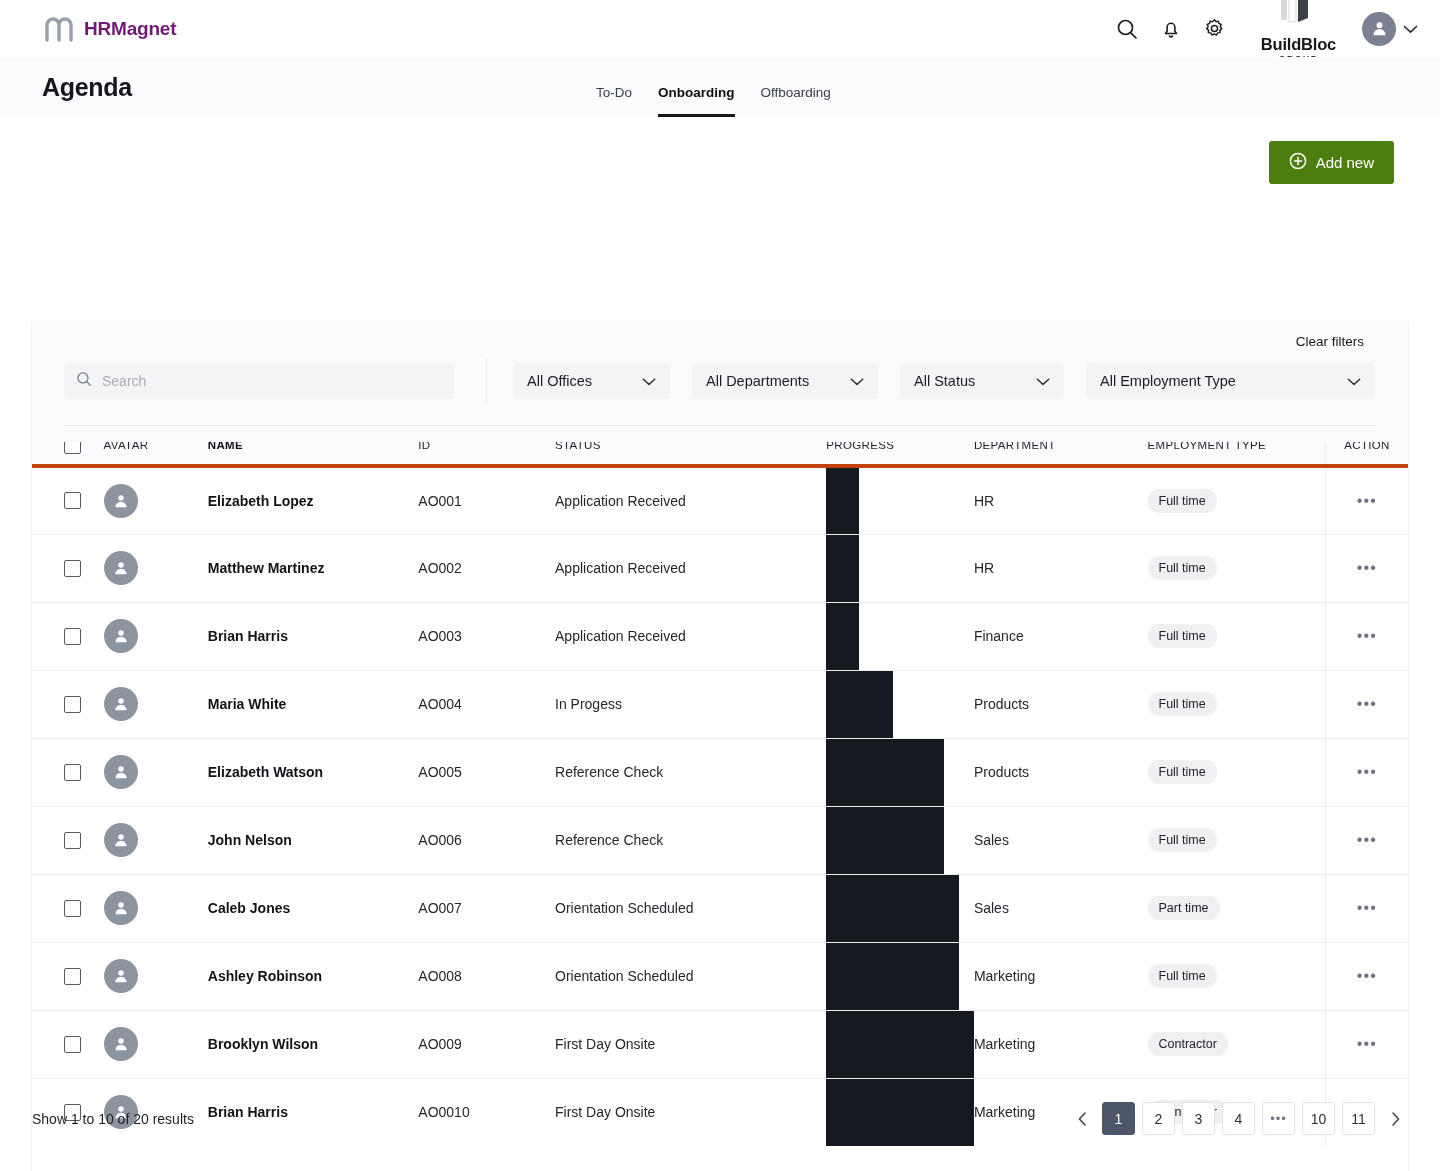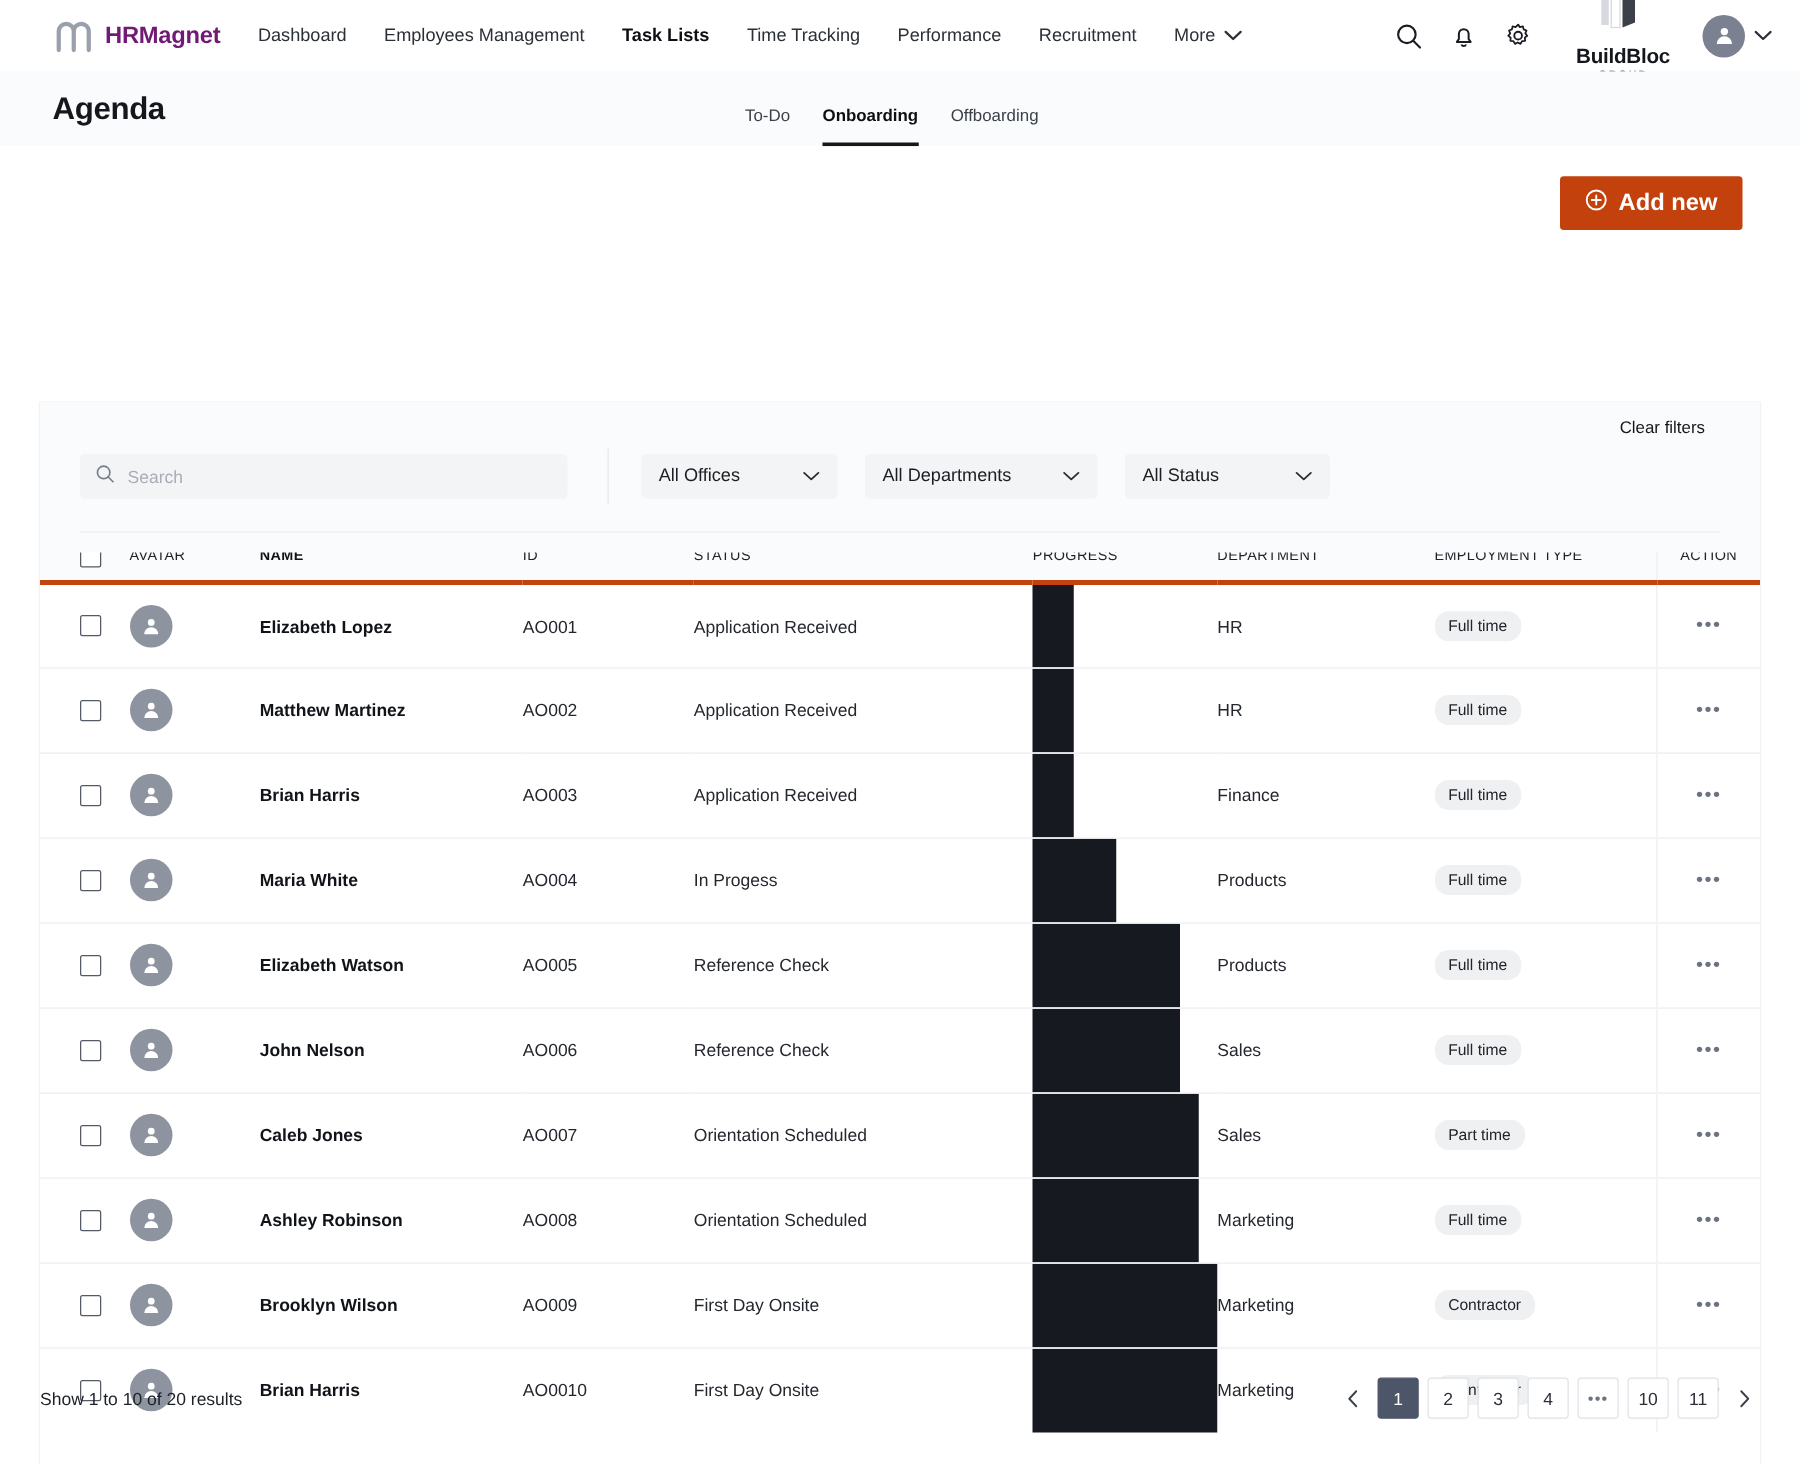--- a/index.html
+++ b/index.html
@@ -57,24 +57,24 @@
   .tab.active { font-weight: bold; color: #0d0f13; }
   .tab.active::after {
     content: ""; position: absolute; left: 0; right: 0; bottom: 0;
     height: 3px; background: #14171c;
   }
 
   
   .content { background: #ffffff; position: relative; height: 1054px; }
   .addnew-row { padding: 24px 46px 0 0; display: flex; justify-content: flex-end; }
   .btn-add {
-    background: #c2410c; color: #ffffff; border: none;
+    background: #4d7c0f; color: #ffffff; border: none;
     height: 43px; padding: 0 20px; border-radius: 3px;
     display: flex; align-items: center; gap: 9px;
-    font-size: 19px; font-weight: bold; cursor: pointer;
+    font-size: 15px; font-weight: normal; cursor: pointer;
     font-family: "Liberation Sans", sans-serif;
   }
 
   .card {
     position: absolute; left: 32px; top: 205px;
     width: 1376px; height: 861px;
     background: #ffffff;
     box-shadow: 0 0 0 1px #f2f3f5;
     overflow: hidden;
   }
@@ -187,36 +187,20 @@
 <div class="topnav">
   <div class="brand">
     <span>
       <svg class="brand-mark" viewBox="0 0 30 28">
         <path d="M3 25 V10 a6 6 0 0 1 12 0 v15 M15 25 V10 a6 6 0 0 1 12 0 v15" fill="none" stroke="#9aa0ab" stroke-width="3.4" stroke-linecap="round"></path>
       </svg>
     </span>
     <span class="brand-name">HRMagnet</span>
   </div>
 
-  <nav class="mainmenu">
-    <a href="#">Dashboard</a>
-    <a href="#">Employees Management</a>
-    <a href="#" class="active">Task Lists</a>
-    <a href="#">Time Tracking</a>
-    <a href="#">Performance</a>
-    <a href="#">Recruitment</a>
-    <span class="more-wrap">
-      <a href="#">More</a>
-      <span>
-        <svg width="15" height="9" viewBox="0 0 15 9">
-            <path d="M1.5 1.5 L7.5 7.2 L13.5 1.5" fill="none" stroke="#2b2f36" stroke-width="1.8" stroke-linecap="round" stroke-linejoin="round"></path>
-          </svg>
-      </span>
-    </span>
-  </nav>
 
   <div class="nav-right">
     <span class="icon-btn">
       <svg width="22" height="22" viewBox="0 0 22 22">
           <circle cx="9.5" cy="9.5" r="7" fill="none" stroke="#1a1d23" stroke-width="1.7"></circle>
           <path d="M14.8 14.8 L20 20" stroke="#1a1d23" stroke-width="1.7" stroke-linecap="round"></path>
         </svg>
     </span>
     <span class="icon-btn">
       <svg width="22" height="22" viewBox="0 0 22 22">
@@ -323,20 +307,28 @@
 
         <div class="selectbox sel-status">
           <span>All Status</span>
           <span>
             <svg width="14" height="8" viewBox="0 0 14 8">
                 <path d="M1.3 1.3 L7 6.5 L12.7 1.3" fill="none" stroke="#2b2f36" stroke-width="1.5" stroke-linecap="round" stroke-linejoin="round"></path>
               </svg>
           </span>
         </div>
 
+        <div class="selectbox sel-emptype">
+          <span>All Employment Type</span>
+          <span>
+            <svg width="14" height="8" viewBox="0 0 14 8">
+                <path d="M1.3 1.3 L7 6.5 L12.7 1.3" fill="none" stroke="#2b2f36" stroke-width="1.5" stroke-linecap="round" stroke-linejoin="round"></path>
+              </svg>
+          </span>
+        </div>
       </div>
 
       <div class="filters-underline"></div>
     </div>
 
     <table>
       <thead>
         <tr>
           <th class="c-check">
             <span class="cbox"></span>

